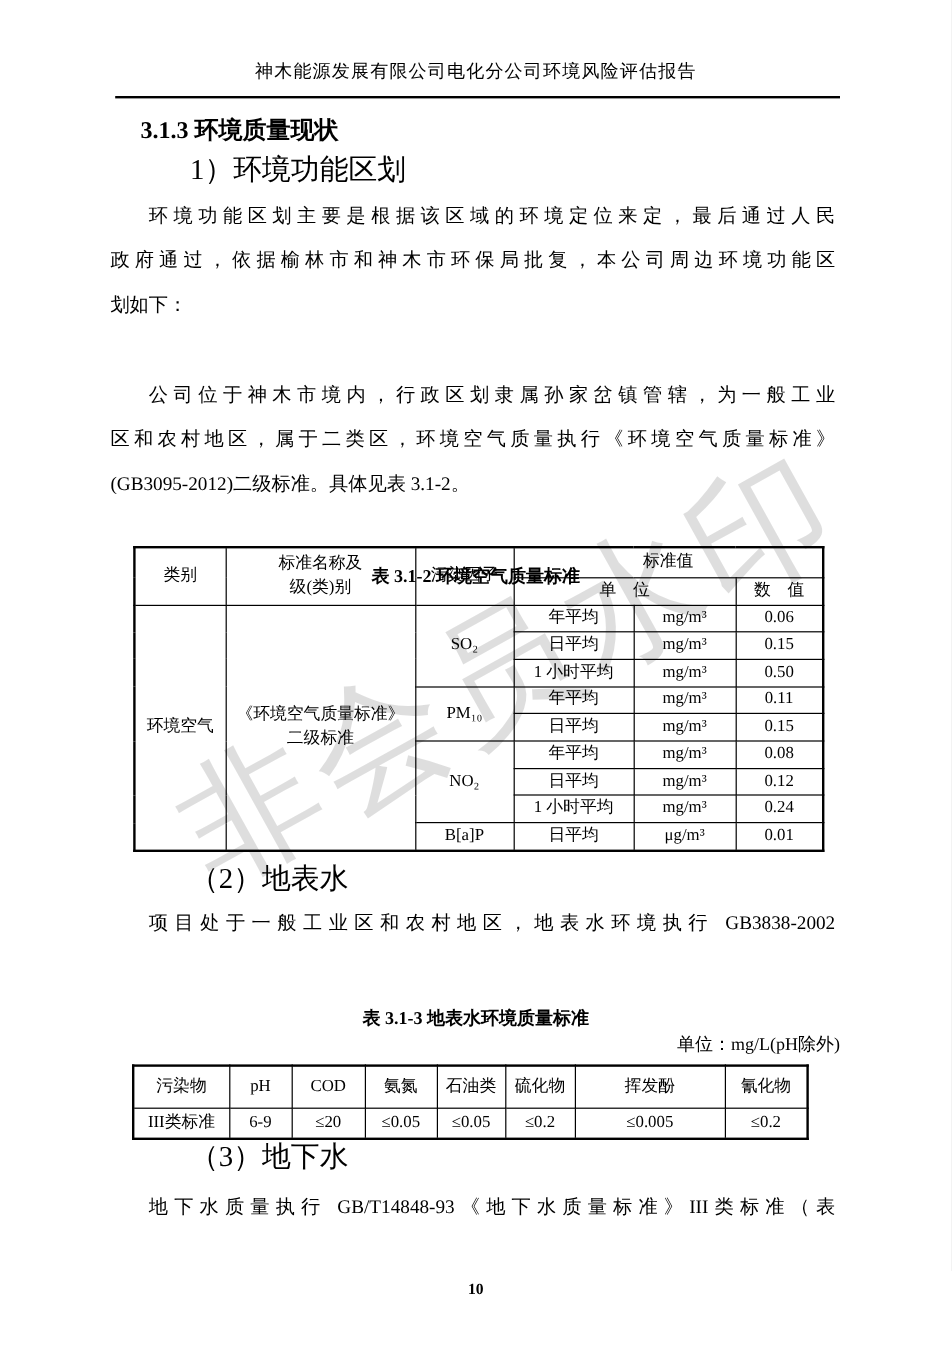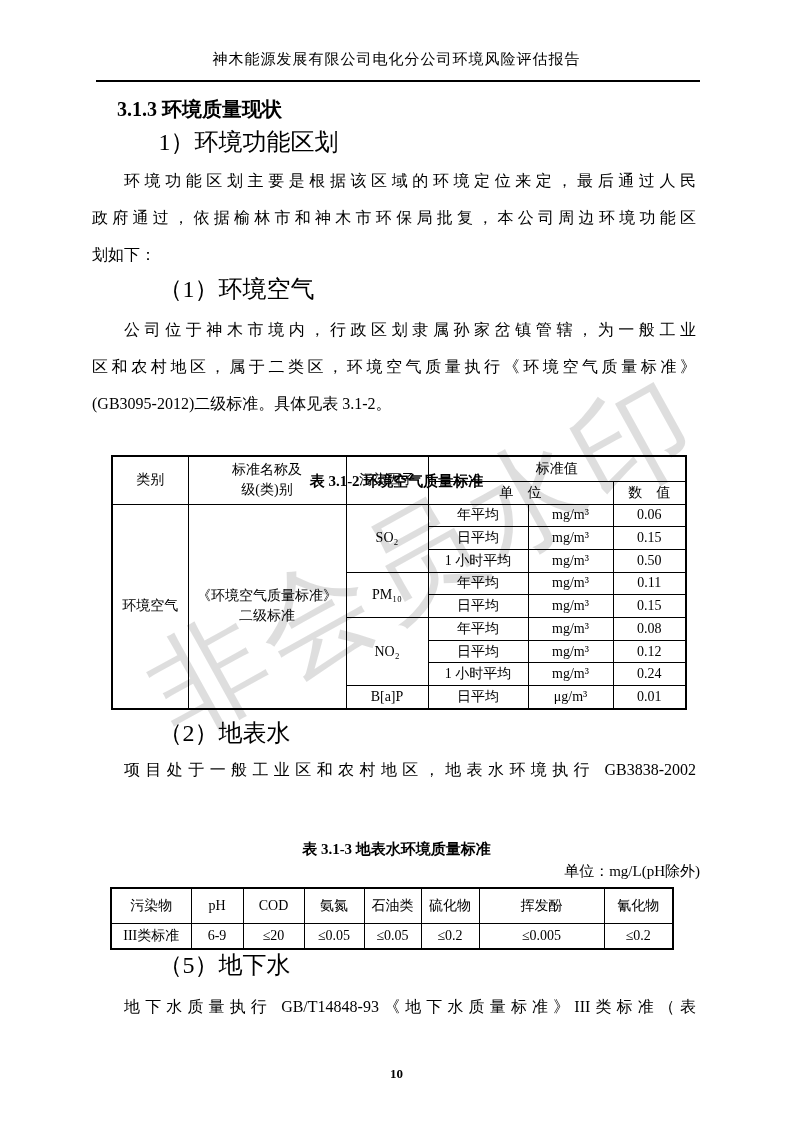--- a/index.html
+++ b/index.html
@@ -51,21 +51,20 @@
   <div class="abs section-heading">3.1.3 环境质量现状</div>
 
   <div class="abs item-line" style="top:127px;">1）环境功能区划</div>
 
   <div class="abs body-block" style="top:162px;">
     <span class="line jl ind">环境功能区划主要是根据该区域的环境定位来定，最后通过人民</span>
     <span class="line jl">政府通过，依据榆林市和神木市环保局批复，本公司周边环境功能区</span>
     <span class="line">划如下：</span>
   </div>
 
-  <div class="abs item-line" style="top:274px;">（1）环境空气</div>
 
   <div class="abs body-block" style="top:311px;">
     <span class="line jl ind">公司位于神木市境内，行政区划隶属孙家岔镇管辖，为一般工业</span>
     <span class="line jl">区和农村地区，属于二类区，环境空气质量执行《环境空气质量标准》</span>
     <span class="line">(GB3095-2012)二级标准。具体见表 3.1-2。</span>
   </div>
 
   <div class="abs caption" style="top:430px;margin-top:40px;">表 3.1-2  环境空气质量标准</div>
 
   <table class="abs tbl" style="left:111px; top:455px; width:574px; height:255px;">
@@ -185,21 +184,21 @@
         <td>≤20</td>
         <td>≤0.05</td>
         <td>≤0.05</td>
         <td>≤0.2</td>
         <td>≤0.005</td>
         <td>≤0.2</td>
       </tr>
     </tbody>
   </table>
 
-  <div class="abs item-line" style="top:950px;">（5）地下水</div>
+  <div class="abs item-line" style="top:950px;">（3）地下水</div>
 
   <div class="abs body-block" style="top:988px;">
     <span class="line jl ind">地下水质量执行 GB/T14848-93《地下水质量标准》III类标准（表</span>
   </div>
 
   <div class="abs page-number">10</div>
 
   <div class="abs watermark">非会员水印</div>
 
 </div>

